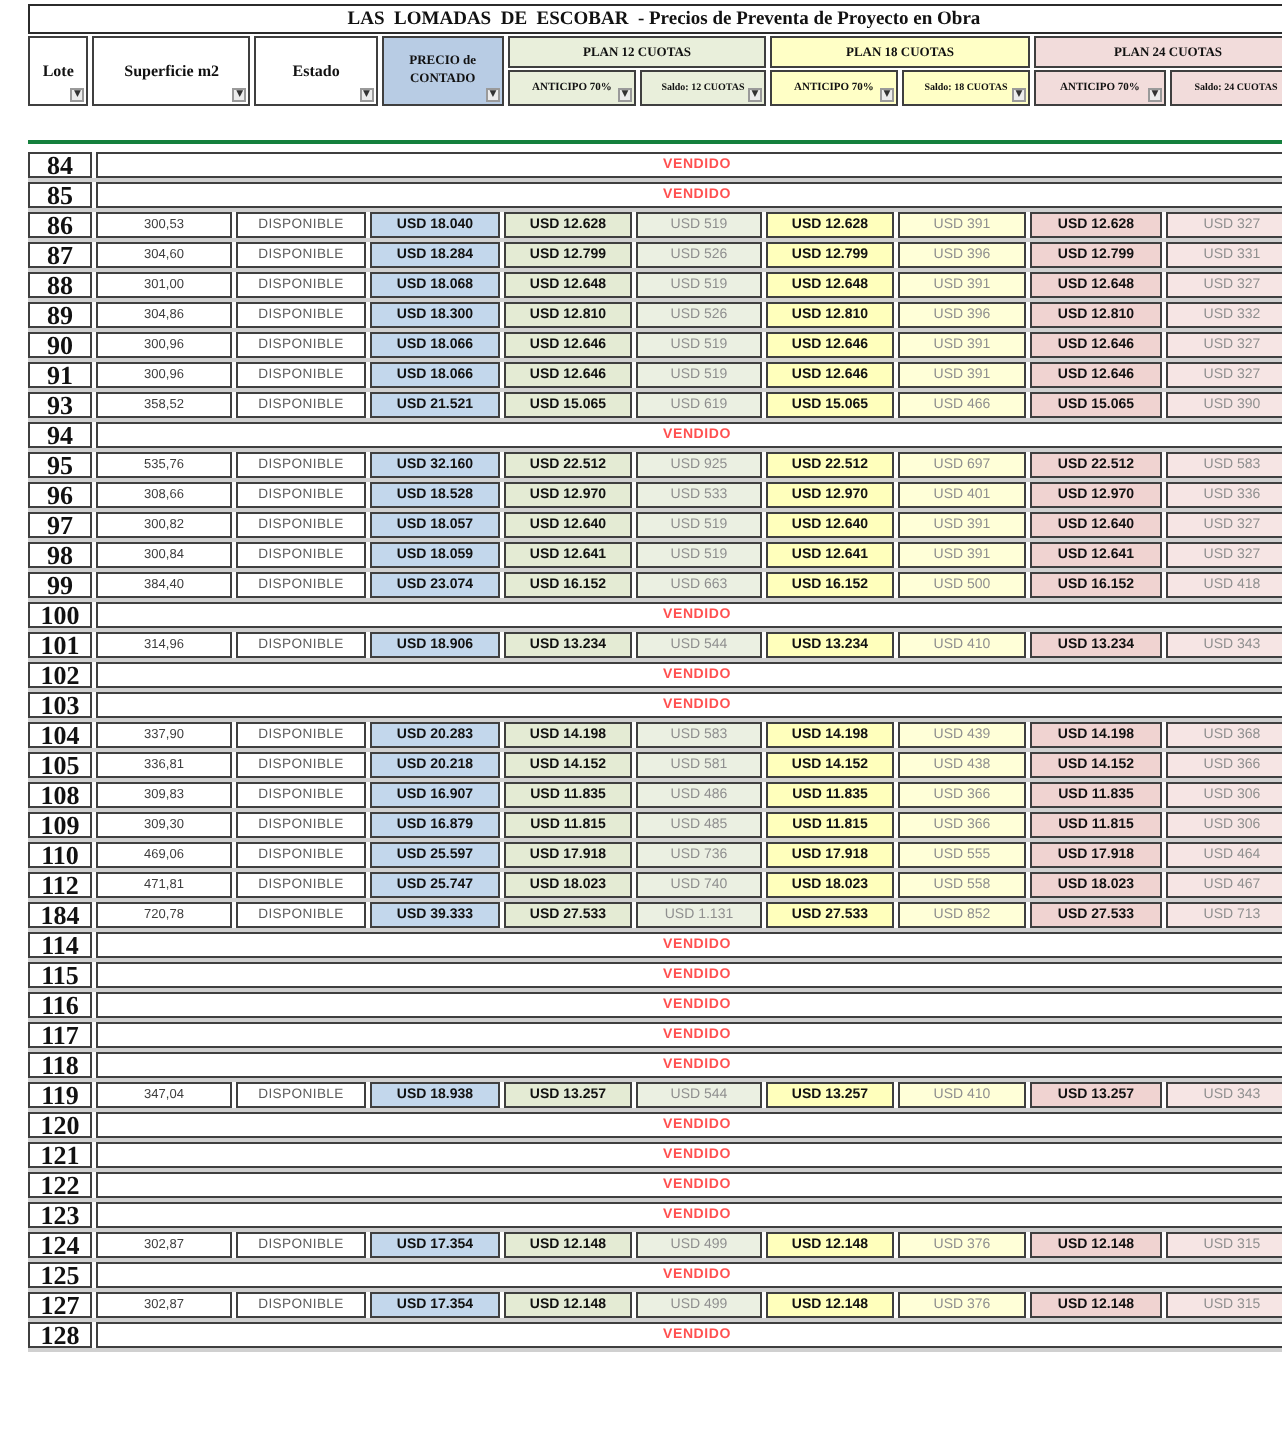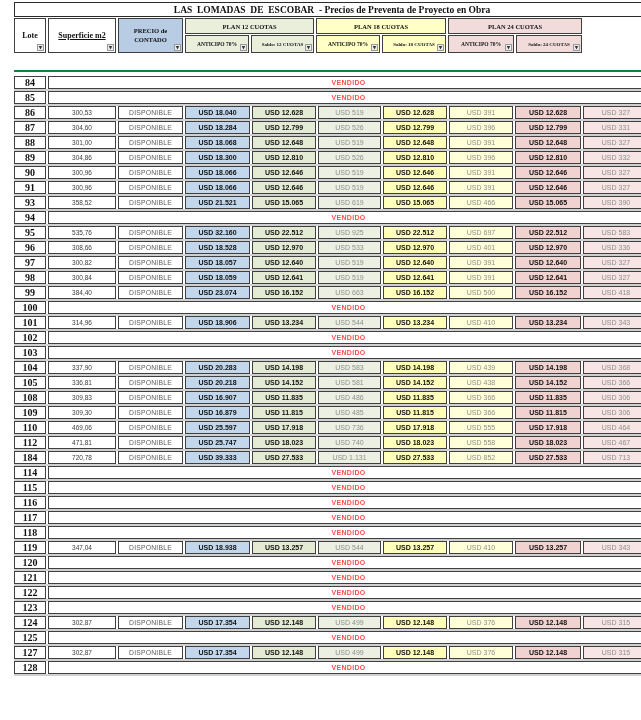--- a/index.html
+++ b/index.html
@@ -19,21 +19,21 @@
   }
 
   
   .header{display:flex;gap:2px;margin-top:1px;border-bottom:2px solid #15803d;padding-bottom:17px;}
   .hcell{
     box-sizing:border-box;height:35px;border:1px solid #3f3f3f;background:#fff;
     position:relative;display:flex;align-items:center;justify-content:center;text-align:center;
     font-family:"Liberation Serif",serif;font-weight:bold;color:#111;
   }
   .hc-lote{width:32px;font-size:8px;}
-  .hc-sup{width:68px;font-size:8px;text-decoration:underline;}
+  .hc-sup{width:84px;font-size:8px;}
   .hc-est{width:65px;font-size:8px;}
   .hc-con{width:65px;font-size:6.5px;background:#B8CCE4;white-space:pre-line;line-height:1.35;}
   .pgroup{display:flex;flex-direction:column;height:35px;}
   .plabel{
     box-sizing:border-box;height:16px;border:1px solid #3f3f3f;
     display:flex;align-items:center;justify-content:center;
     font-family:"Liberation Serif",serif;font-weight:bold;font-size:6.5px;color:#111;
   }
   .psub{display:flex;gap:2px;flex:1;margin-top:1px;}
   .pcell{
@@ -56,21 +56,21 @@
   }
 
   
   .rows{margin-top:4px;}
   .row{display:flex;gap:2px;margin-bottom:2px;box-shadow:0 2px 0 rgba(150,150,150,.45);}
   .cell{
     box-sizing:border-box;height:13px;border:1px solid #3f3f3f;background:#fff;
     display:flex;align-items:center;justify-content:center;overflow:hidden;
     font-size:7px;color:#111;
   }
-  .c-lote{width:32px;font-family:"Liberation Serif",serif;font-weight:bold;font-size:10px;}
+  .c-lote{width:32px;font-family:"Liberation Serif",serif;font-weight:bold;font-size:13px;}
   .c-sup{width:68px;font-size:6.5px;color:#3d3d3d;}
   .c-est{width:65px;font-size:6.8px;color:#5c5c5c;letter-spacing:.2px;}
   .c-con{width:65px;background:#C3D7EC;font-weight:bold;}
   .c-a12{width:64px;} .c-s12{width:63px;}
   .c-a18{width:64px;} .c-s18{width:64px;}
   .c-a24{width:66px;} .c-s24{width:66px;}
   .c-merged{width:601px;}
   .ant{font-weight:bold;color:#111;}
   .sal{color:#8f8f8f;font-weight:normal;}
   .cb12{background:#E4EBD4;} .sb12{background:#EBF0E2;}
@@ -87,20 +87,24 @@
 
   <div class="header">
     <div class="hcell hc-lote">
       <span>Lote</span>
       <span class="fbtn"><span>▼</span></span>
     </div>
     <div class="hcell hc-sup">
       <span>Superficie m2</span>
       <span class="fbtn"><span>▼</span></span>
     </div>
+    <div class="hcell hc-est">
+      <span>Estado</span>
+      <span class="fbtn"><span>▼</span></span>
+    </div>
     <div class="hcell hc-con">
       <span>PRECIO de
 CONTADO</span>
       <span class="fbtn"><span>▼</span></span>
     </div>
 
     <div class="pgroup">
       <div class="plabel bg12" style="width:129px">PLAN 12 CUOTAS</div>
       <div class="psub">
         <div class="pcell pc-ant w-a12 bg12">

